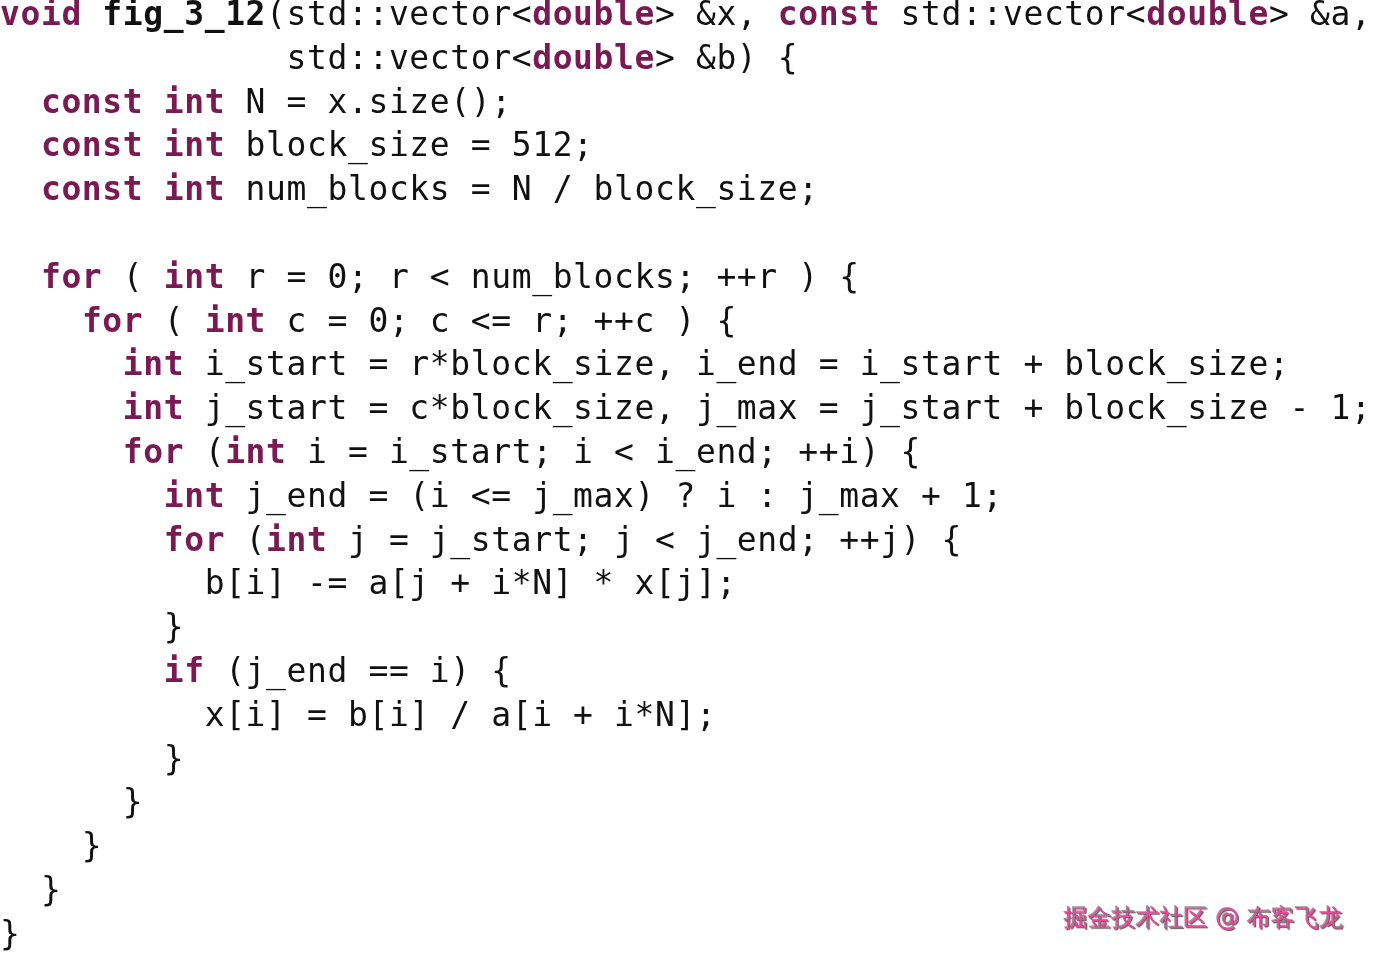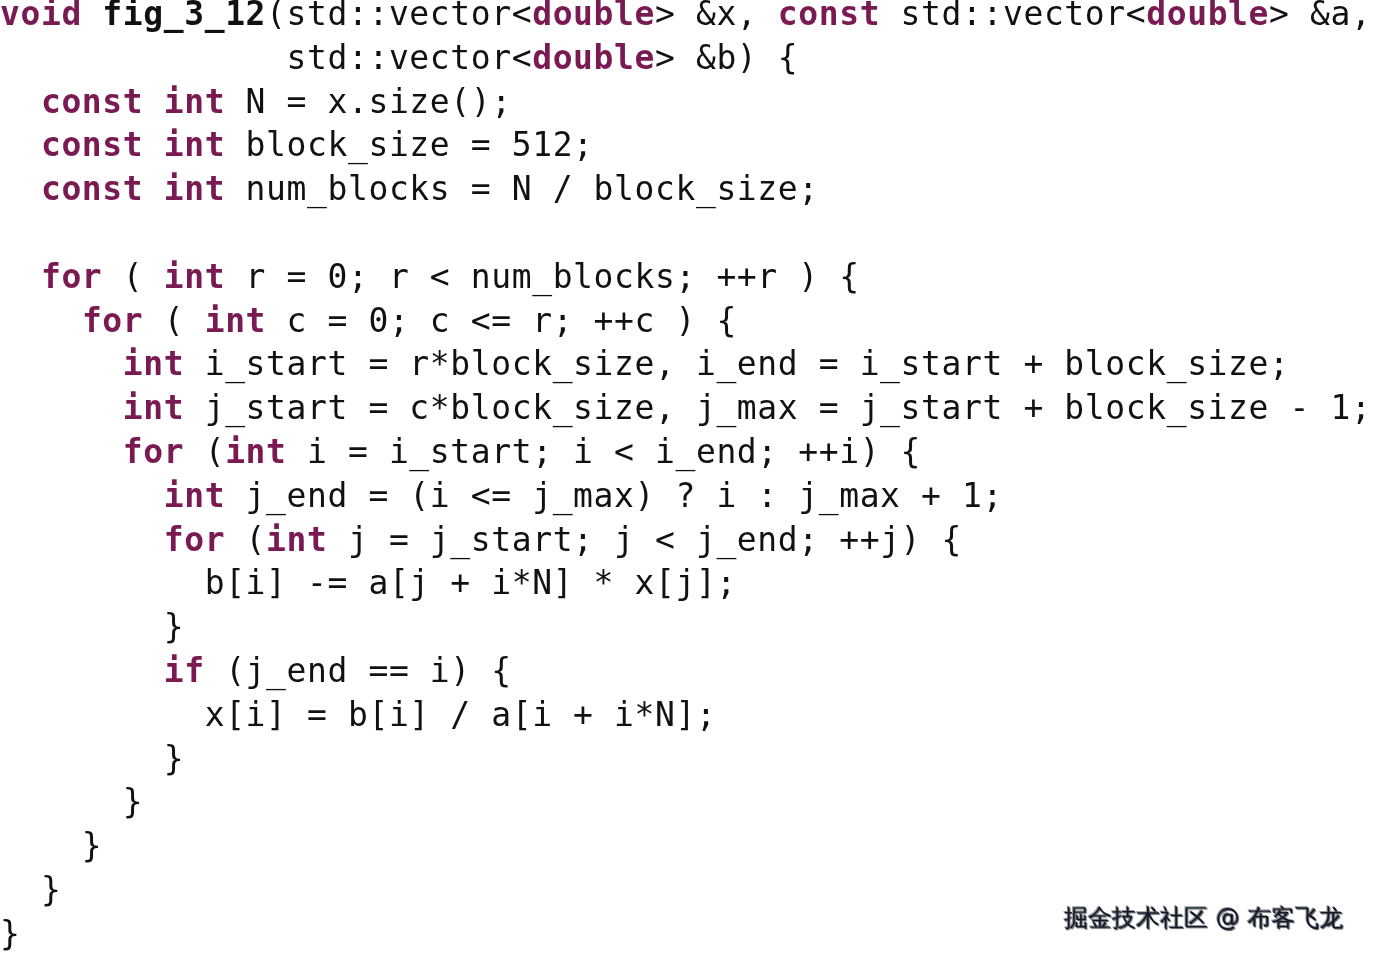--- a/index.html
+++ b/index.html
@@ -1,19 +1,19 @@
 <!DOCTYPE html>
 <html><head>
 <meta charset="utf-8">
 <style>
   html,body{margin:0;padding:0;background:#fff;}
   body{width:1375px;height:959px;position:relative;overflow:hidden;}
   .code{position:absolute;left:0;top:-8px;font-family:"DejaVu Sans Mono","Liberation Mono",monospace;font-size:33px;line-height:43.8px;color:#111;white-space:pre;letter-spacing:0.6px;}
   .line{height:43.8px;}
   .kw{color:#7a1a52;font-weight:bold;}
   .fn{font-weight:bold;}
-  .wm{position:absolute;left:1064px;top:902px;font-family:"DejaVu Sans",sans-serif;font-size:24px;color:#0f172a;text-shadow:1px 1px 1px #555,-1px -1px 0 #999;}
+  .wm{position:absolute;left:1064px;top:902px;font-family:"DejaVu Sans",sans-serif;font-size:24px;color:#ec4899;text-shadow:1px 1px 1px #555,-1px -1px 0 #999;}
 </style>
 </head>
 <body>
 
 <div class="code" id="code"><div class="line"><span class="kw">void</span><span> </span><span class="fn">fig_3_12</span><span>(std::vector&lt;</span><span class="kw">double</span><span>&gt; &amp;x, </span><span class="kw">const</span><span> std::vector&lt;</span><span class="kw">double</span><span>&gt; &amp;a,</span></div><div class="line"><span>              std::vector&lt;</span><span class="kw">double</span><span>&gt; &amp;b) {</span></div><div class="line"><span>  </span><span class="kw">const</span><span> </span><span class="kw">int</span><span> N = x.size();</span></div><div class="line"><span>  </span><span class="kw">const</span><span> </span><span class="kw">int</span><span> block_size = 512;</span></div><div class="line"><span>  </span><span class="kw">const</span><span> </span><span class="kw">int</span><span> num_blocks = N / block_size;</span></div><div class="line"><span></span>&nbsp;</div><div class="line"><span>  </span><span class="kw">for</span><span> ( </span><span class="kw">int</span><span> r = 0; r &lt; num_blocks; ++r ) {</span></div><div class="line"><span>    </span><span class="kw">for</span><span> ( </span><span class="kw">int</span><span> c = 0; c &lt;= r; ++c ) {</span></div><div class="line"><span>      </span><span class="kw">int</span><span> i_start = r*block_size, i_end = i_start + block_size;</span></div><div class="line"><span>      </span><span class="kw">int</span><span> j_start = c*block_size, j_max = j_start + block_size - 1;</span></div><div class="line"><span>      </span><span class="kw">for</span><span> (</span><span class="kw">int</span><span> i = i_start; i &lt; i_end; ++i) {</span></div><div class="line"><span>        </span><span class="kw">int</span><span> j_end = (i &lt;= j_max) ? i : j_max + 1;</span></div><div class="line"><span>        </span><span class="kw">for</span><span> (</span><span class="kw">int</span><span> j = j_start; j &lt; j_end; ++j) {</span></div><div class="line"><span>          b[i] -= a[j + i*N] * x[j];</span></div><div class="line"><span>        }</span></div><div class="line"><span>        </span><span class="kw">if</span><span> (j_end == i) {</span></div><div class="line"><span>          x[i] = b[i] / a[i + i*N];</span></div><div class="line"><span>        }</span></div><div class="line"><span>      }</span></div><div class="line"><span>    }</span></div><div class="line"><span>  }</span></div><div class="line"><span>}</span></div></div>
 <div class="wm">掘金技术社区 @ 布客飞龙</div>
 
 </body></html>

